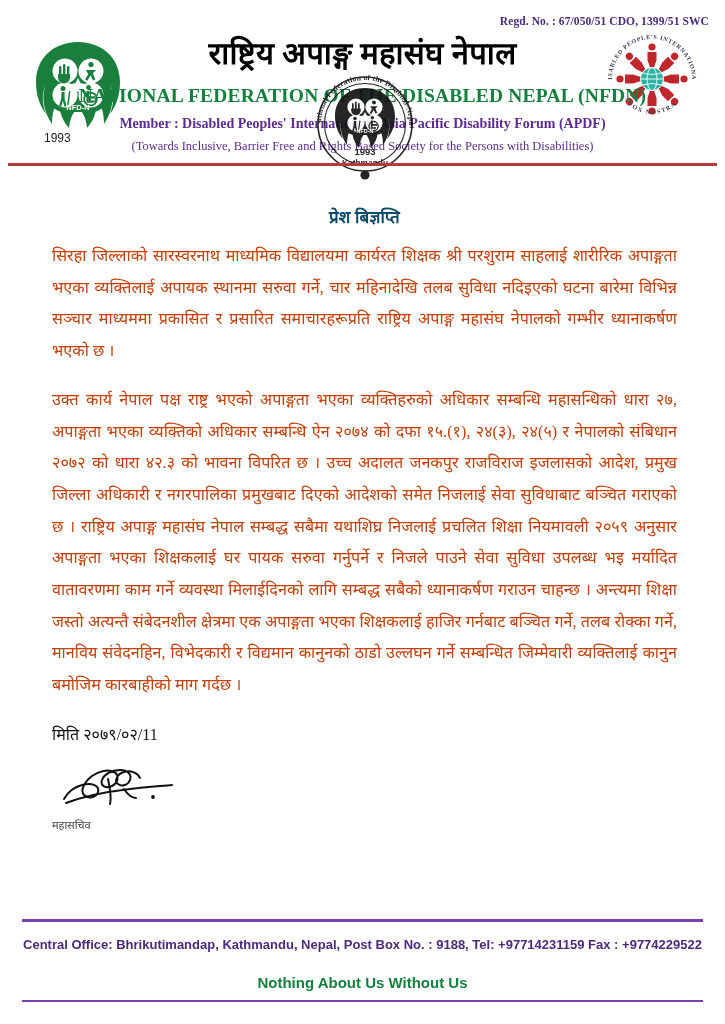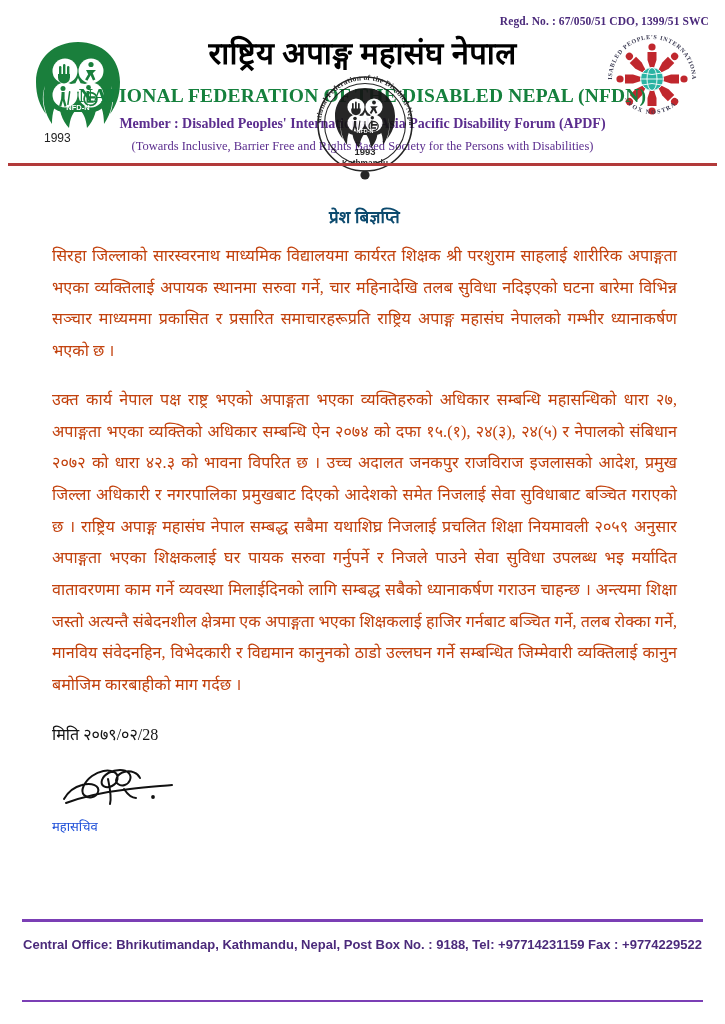--- a/index.html
+++ b/index.html
@@ -169,22 +169,22 @@
   }
   .signature-wrap svg { display: block; }
 
   .signer-name {
     font-size: 16.1px;
     color: #141414;
     line-height: 1.5;
     margin-top: 4px;
   }
   .signer-role {
-    font-size: 13px;
-    color: #1d4ed8;
+    font-size: 11px;
+    color: #404040;
     line-height: 1.5;
   }
 
   
   .footer {
     position: absolute;
     left: 0; right: 0;
     bottom: 0;
     height: 110px;
   }
@@ -414,21 +414,21 @@
     <div class="rule-header"></div>
   </div>
 
   <div class="doc-body">
 
     <div class="press-heading">प्रेश बिज्ञप्ति</div>
 
     <p class="para">सिरहा जिल्लाको सारस्वरनाथ माध्यमिक विद्यालयमा कार्यरत शिक्षक श्री परशुराम साहलाई शारीरिक अपाङ्गता भएका व्यक्तिलाई अपायक स्थानमा सरुवा गर्ने, चार महिनादेखि तलब सुविधा नदिइएको घटना बारेमा विभिन्न सञ्चार माध्यममा प्रकासित र  प्रसारित समाचारहरूप्रति राष्ट्रिय अपाङ्ग महासंघ नेपालको गम्भीर ध्यानाकर्षण भएको छ ।</p>
     <p class="para">उक्त कार्य नेपाल पक्ष राष्ट्र भएको अपाङ्गता भएका व्यक्तिहरुको अधिकार सम्बन्धि महासन्धिको धारा २७,  अपाङ्गता भएका व्यक्तिको अधिकार सम्बन्धि ऐन २०७४ को दफा १५.(१), २४(३), २४(५) र नेपालको संबिधान २०७२ को धारा ४२.३ को भावना विपरित छ । उच्च अदालत जनकपुर राजविराज इजलासको आदेश, प्रमुख जिल्ला अधिकारी र नगरपालिका प्रमुखबाट दिएको आदेशको समेत निजलाई सेवा सुविधाबाट बञ्चित गराएको छ ।  राष्ट्रिय अपाङ्ग महासंघ नेपाल सम्बद्ध सबैमा यथाशिघ्र निजलाई प्रचलित शिक्षा नियमावली २०५९ अनुसार अपाङ्गता भएका शिक्षकलाई घर पायक सरुवा गर्नुपर्ने र निजले पाउने सेवा सुविधा उपलब्ध भइ मर्यादित वातावरणमा काम गर्ने व्यवस्था मिलाईदिनको लागि सम्बद्ध सबैको ध्यानाकर्षण गराउन चाहन्छ । अन्त्यमा शिक्षा जस्तो अत्यन्तै संबेदनशील क्षेत्रमा एक अपाङ्गता भएका शिक्षकलाई हाजिर गर्नबाट बञ्चित गर्ने, तलब रोक्का गर्ने, मानविय संवेदनहिन, विभेदकारी र विद्यमान कानुनको ठाडो उल्लघन गर्ने सम्बन्धित जिम्मेवारी व्यक्तिलाई कानुन बमोजिम कारबाहीको माग गर्दछ ।</p>
 
-    <div class="date-line">मिति २०७९/०२/28</div>
+    <div class="date-line">मिति २०७९/०२/11</div>
 
     <div class="signature-wrap">
       <svg viewBox="0 0 200 58" width="200" height="58" aria-hidden="true">
         <g fill="none" stroke="#111111" stroke-width="2" stroke-linecap="round" stroke-linejoin="round">
           <path d="M12 40 C16 33 22 28 30 26 C40 23 48 27 46 33 C44 39 36 40 32 36
                    C28 32 32 23 40 17 C47 12 56 10 62 13 C68 16 66 24 60 27
                    C54 30 48 27 50 21 C52 15 60 11 68 11 C76 11 80 16 78 21
                    C76 26 70 28 66 25 C62 22 65 15 72 13 C79 11 86 14 88 19"></path>
           <path d="M14 44 C30 38 52 33 78 30 C96 28 110 27 120 26"></path>
           <path d="M56 20 C58 30 60 38 58 45"></path>
@@ -440,17 +440,18 @@
 
     <div class="signer-role">महासचिव</div>
   </div>
 
   <div class="footer">
     <div class="rule-footer-top"></div>
 
     <div class="footer-line1">Central Office: Bhrikutimandap, Kathmandu, Nepal, Post Box No. : 9188, Tel: +97714231159 Fax : +9774229522</div>
 
 
+    <div class="footer-slogan">Nothing About Us Without Us</div>
 
     <div class="rule-footer-bottom"></div>
   </div>
 
 </div>
 
 </body></html>

